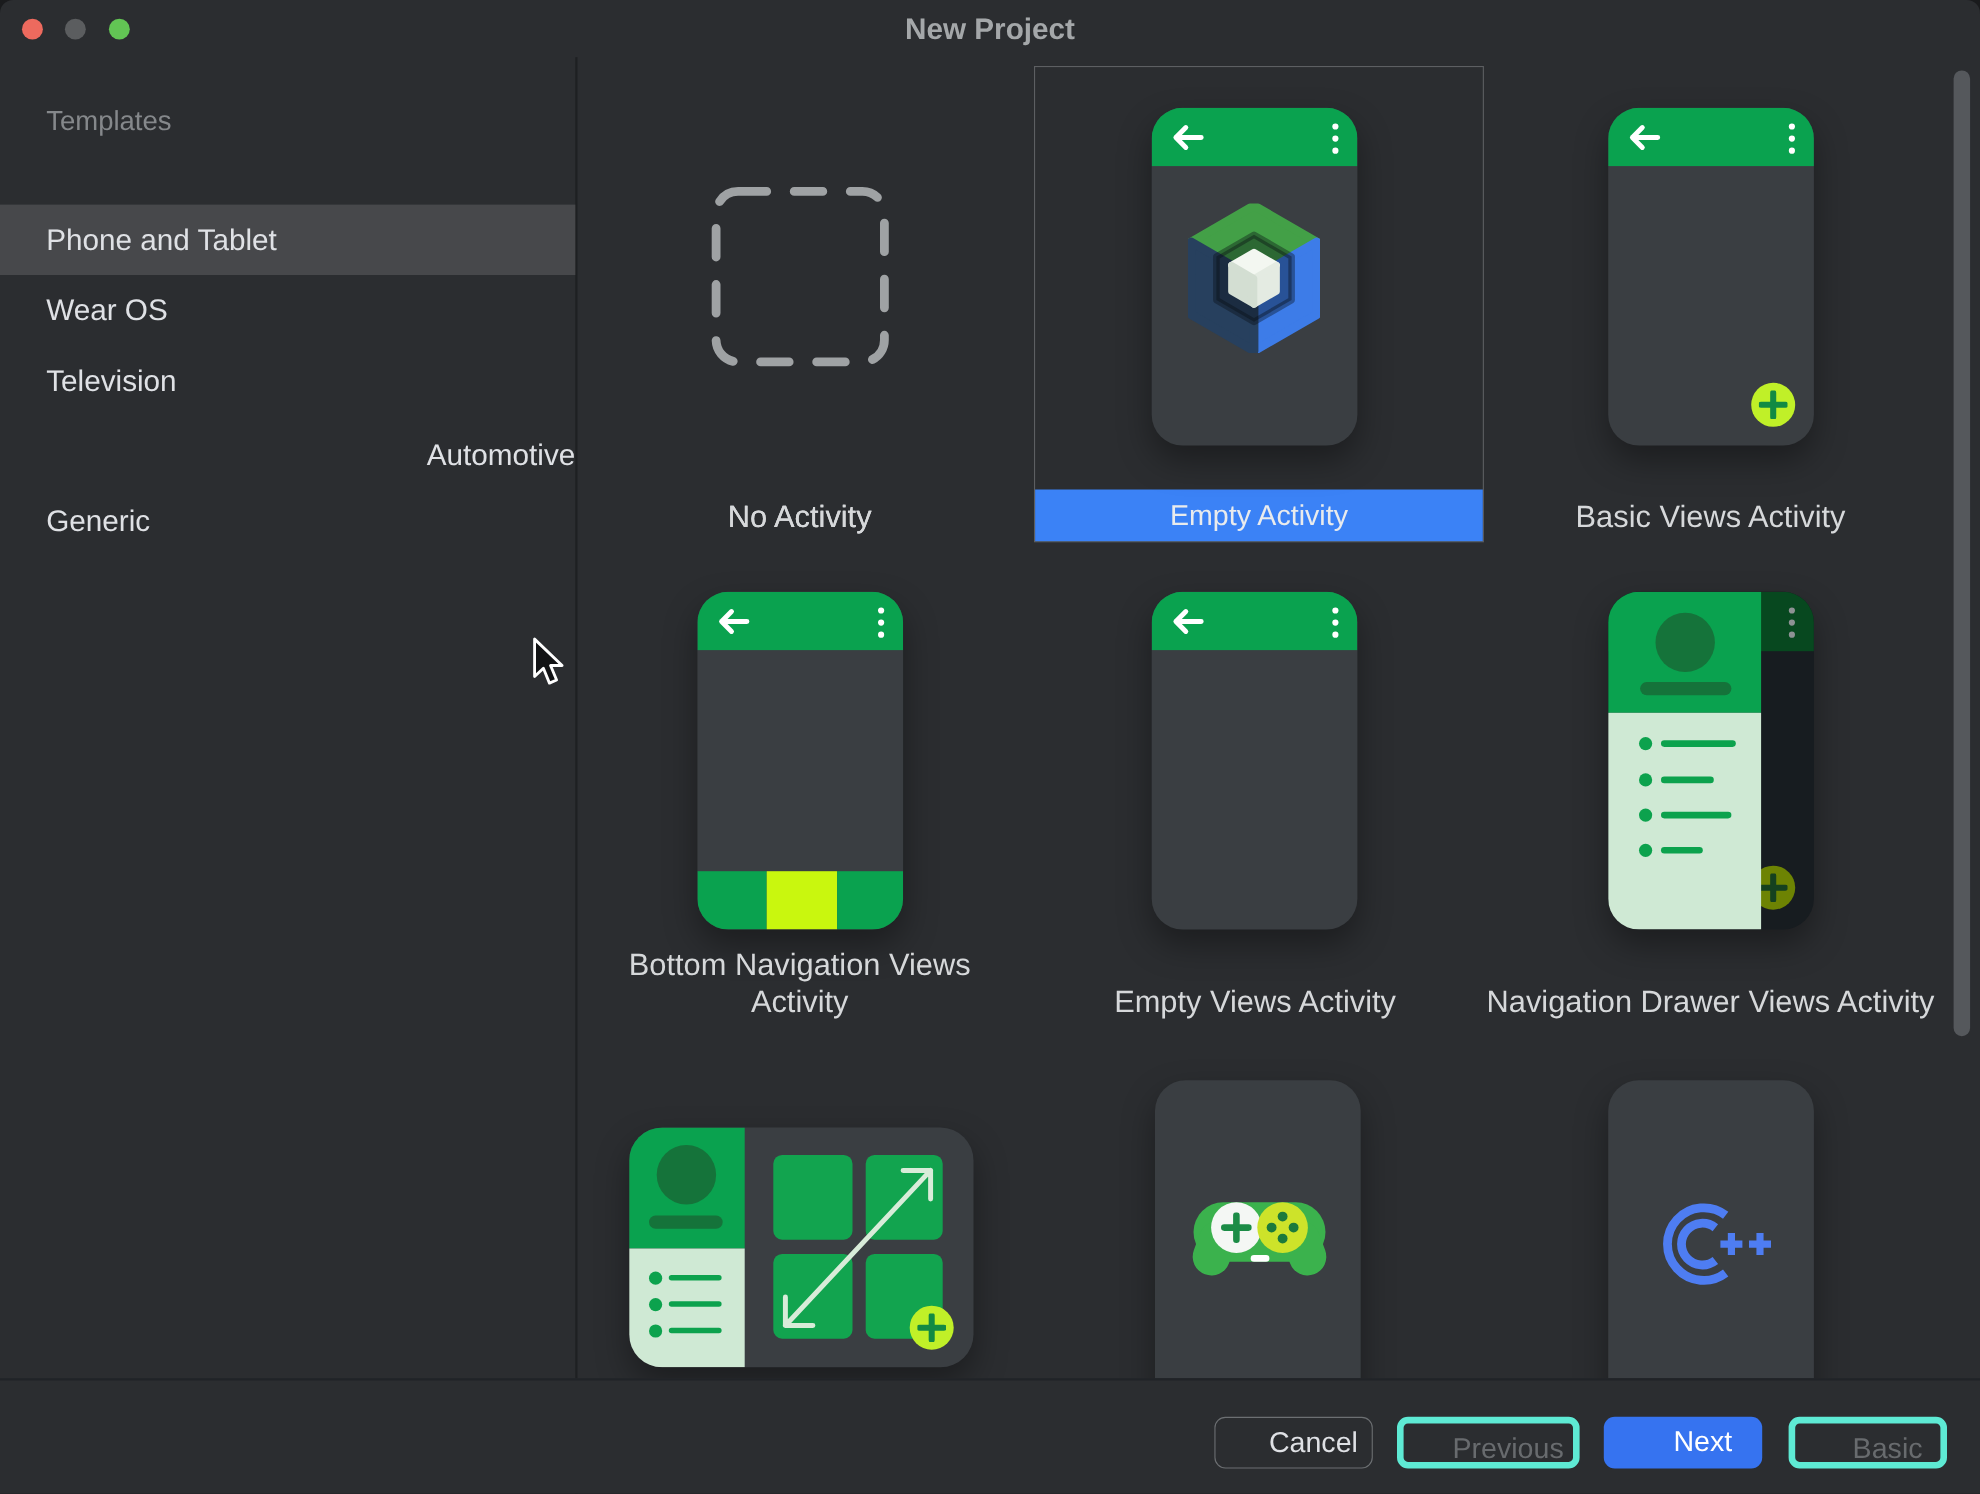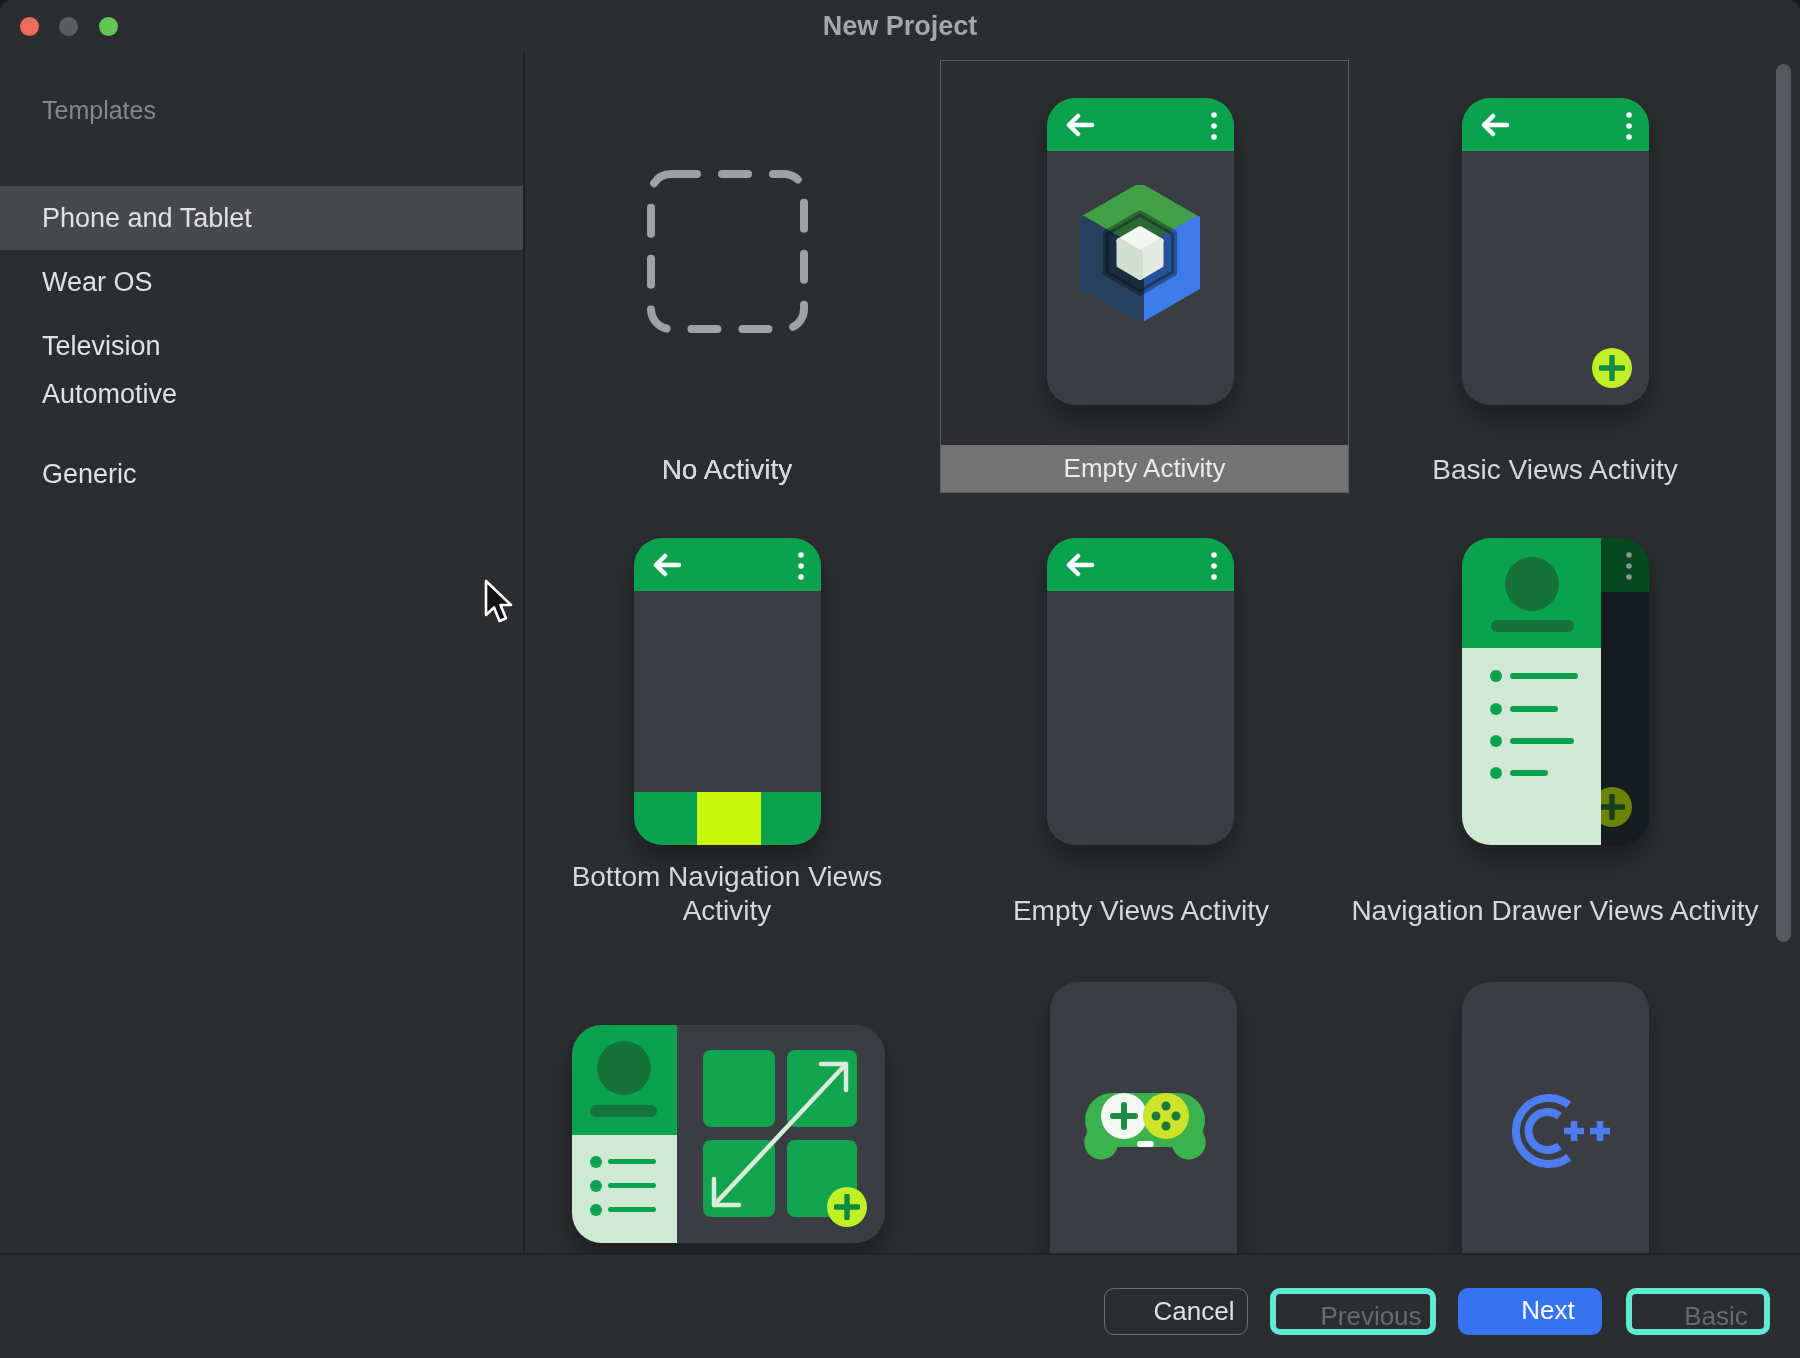--- a/index.html
+++ b/index.html
@@ -24,21 +24,21 @@
   }
   .side-item.selected{background:#47484b;}
   
   #main{position:absolute;left:527px;top:52px;right:0;height:1201px;overflow:hidden;}
   .tpl-label{position:absolute;font-size:28px;color:#d6d8da;text-align:center;line-height:34px;}
   .sel-card{
     position:absolute;left:413px;top:8px;width:409px;height:433px;
     border:1px solid #5d5f62;
   }
   .sel-band{
-    position:absolute;left:0;right:0;bottom:0;height:47px;background:#737373;
+    position:absolute;left:0;right:0;bottom:0;height:47px;background:#3b82f6;
     text-align:center;line-height:47px;font-size:26px;color:#e9ebed;
   }
   .phone{
     position:absolute;width:187px;height:307px;background:#3a3e42;border-radius:28px;
     overflow:hidden;box-shadow:0 14px 30px rgba(0,0,0,.35);
   }
   .appbar{position:absolute;left:0;top:0;right:0;height:53px;background:#0aa24f;}
   .appbar.dim{background:#07481f;}
   .back-svg{position:absolute;left:16px;top:15px;}
   .kebab{position:absolute;right:16px;top:12px;}
@@ -76,21 +76,21 @@
     <div class="traffic" style="left:59px;top:17px;background:#5b5d5f;"></div>
     <div class="traffic" style="left:99px;top:17px;background:#62c554;"></div>
     <div id="win-title">New Project</div>
   </div>
 
   <div id="sidebar">
     <div class="side-header">Templates</div>
     <div class="side-item selected" style="top:134px;"><span>Phone and Tablet</span></div>
     <div class="side-item" style="top:198px;"><span>Wear OS</span></div>
     <div class="side-item" style="top:262px;"><span>Television</span></div>
-    <div class="side-item" style="top:310px;"><span>Automotive</span></div>
+    <div class="side-item" style="top:330px;text-align:right;"><span>Automotive</span></div>
     <div class="side-item" style="top:390px;"><span>Generic</span></div>
   </div>
 
   <div id="main">
 
     <div class="sel-card">
       <div class="sel-band">Empty Activity</div>
     </div>
 
     <div>

